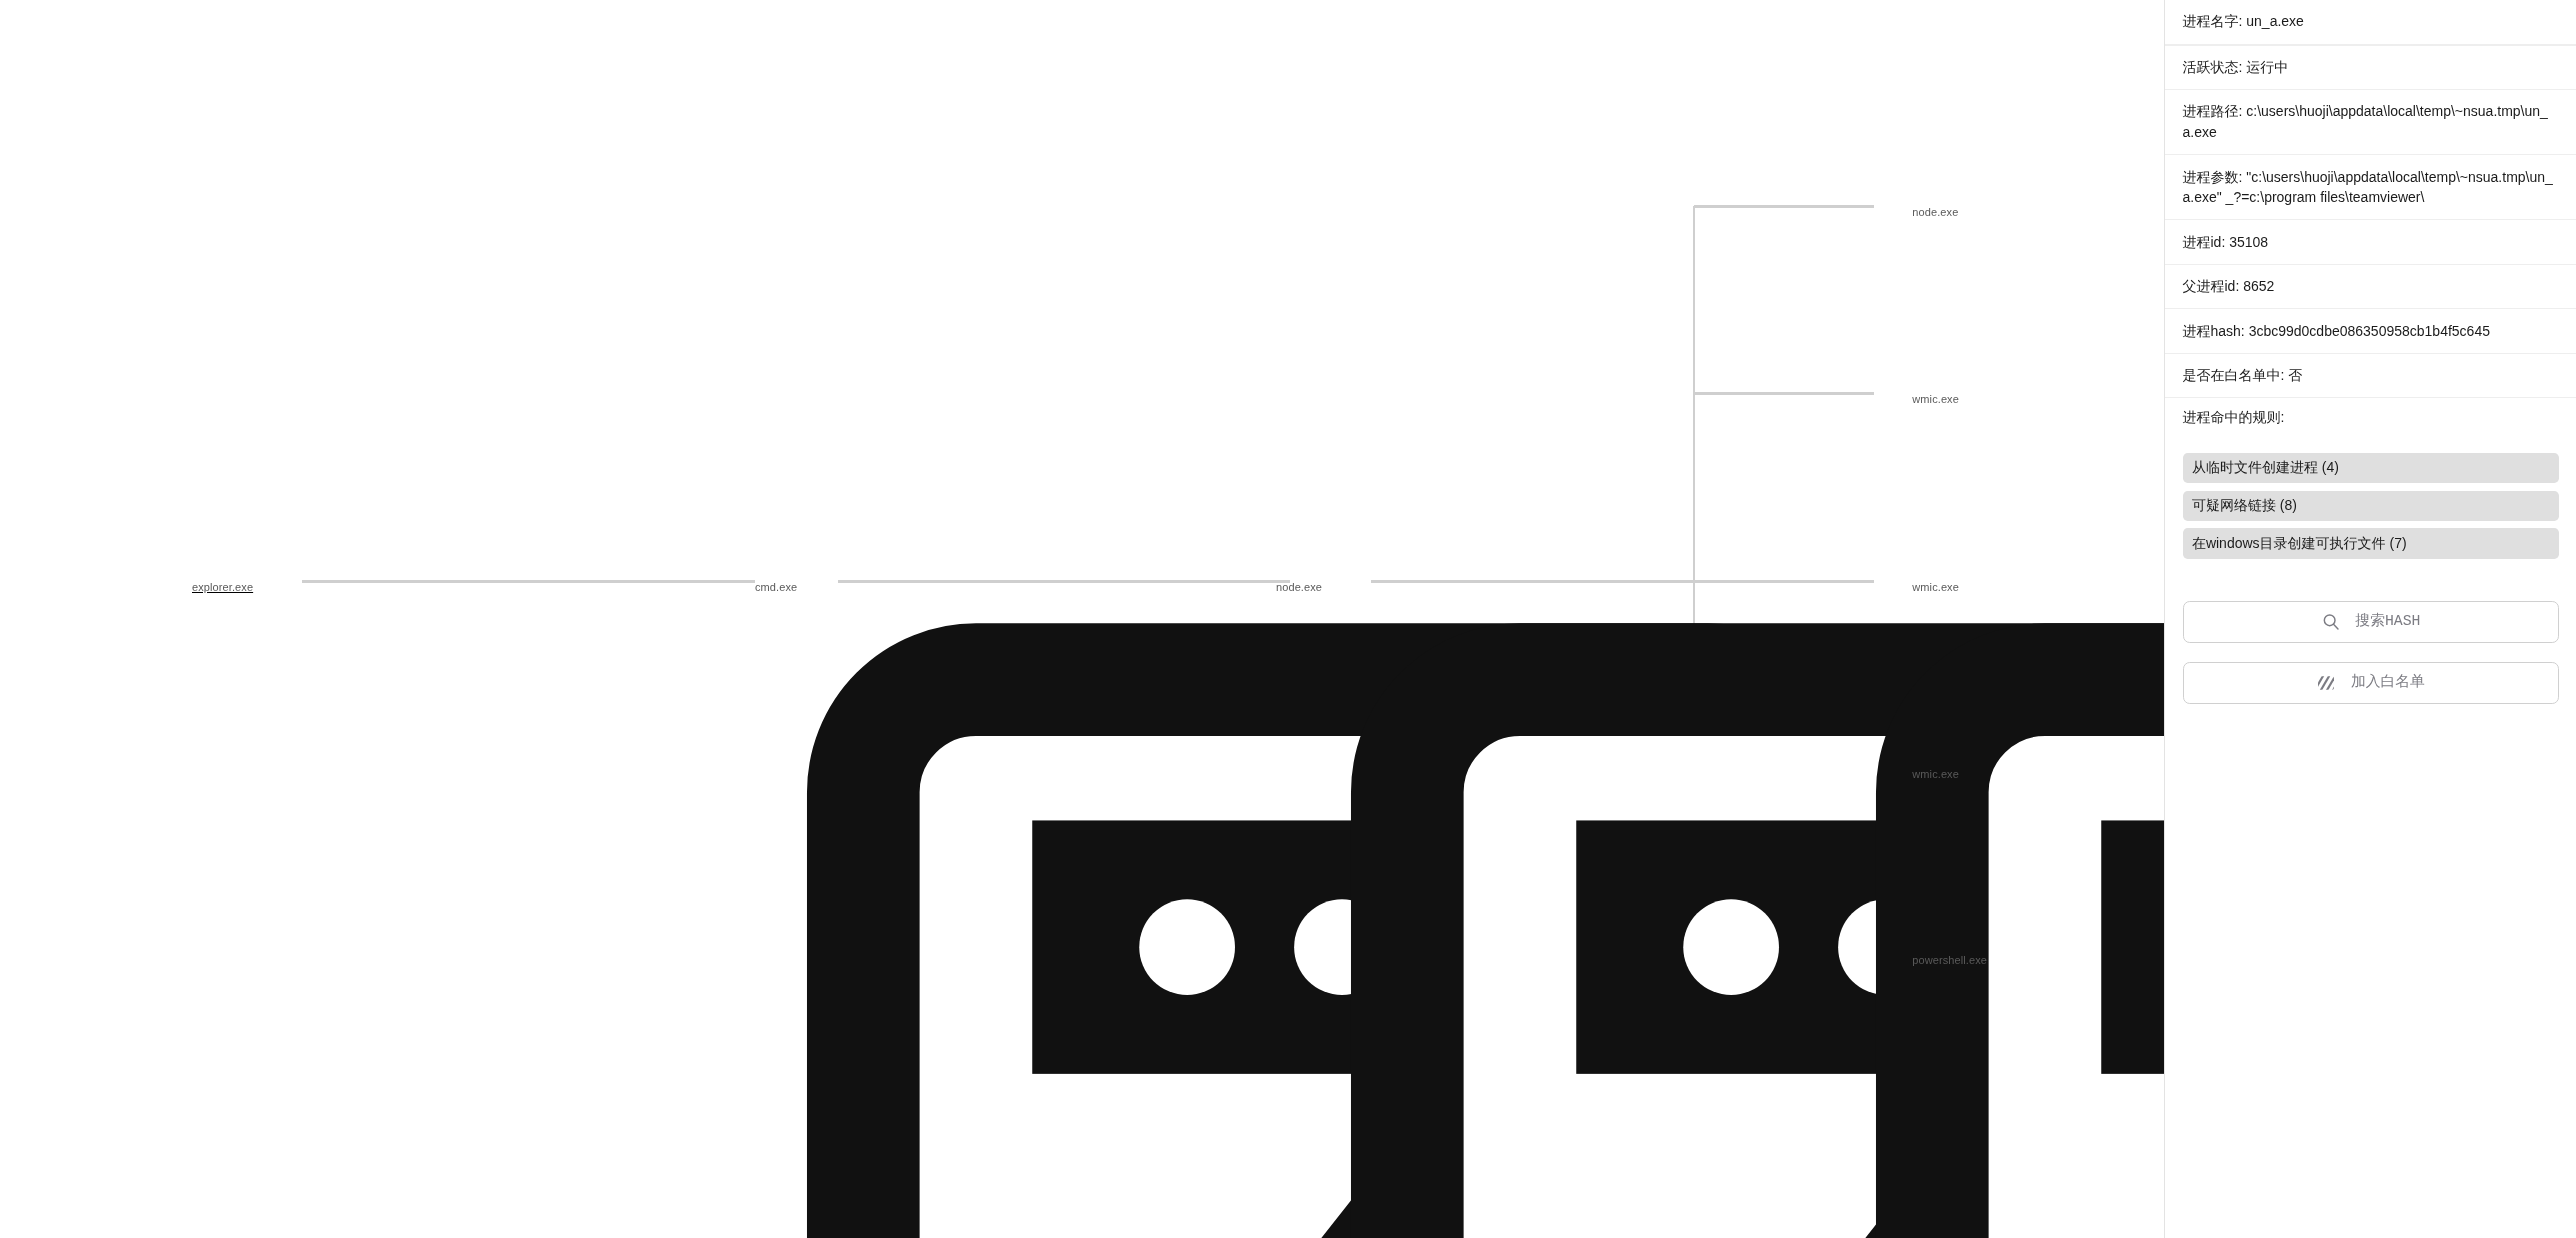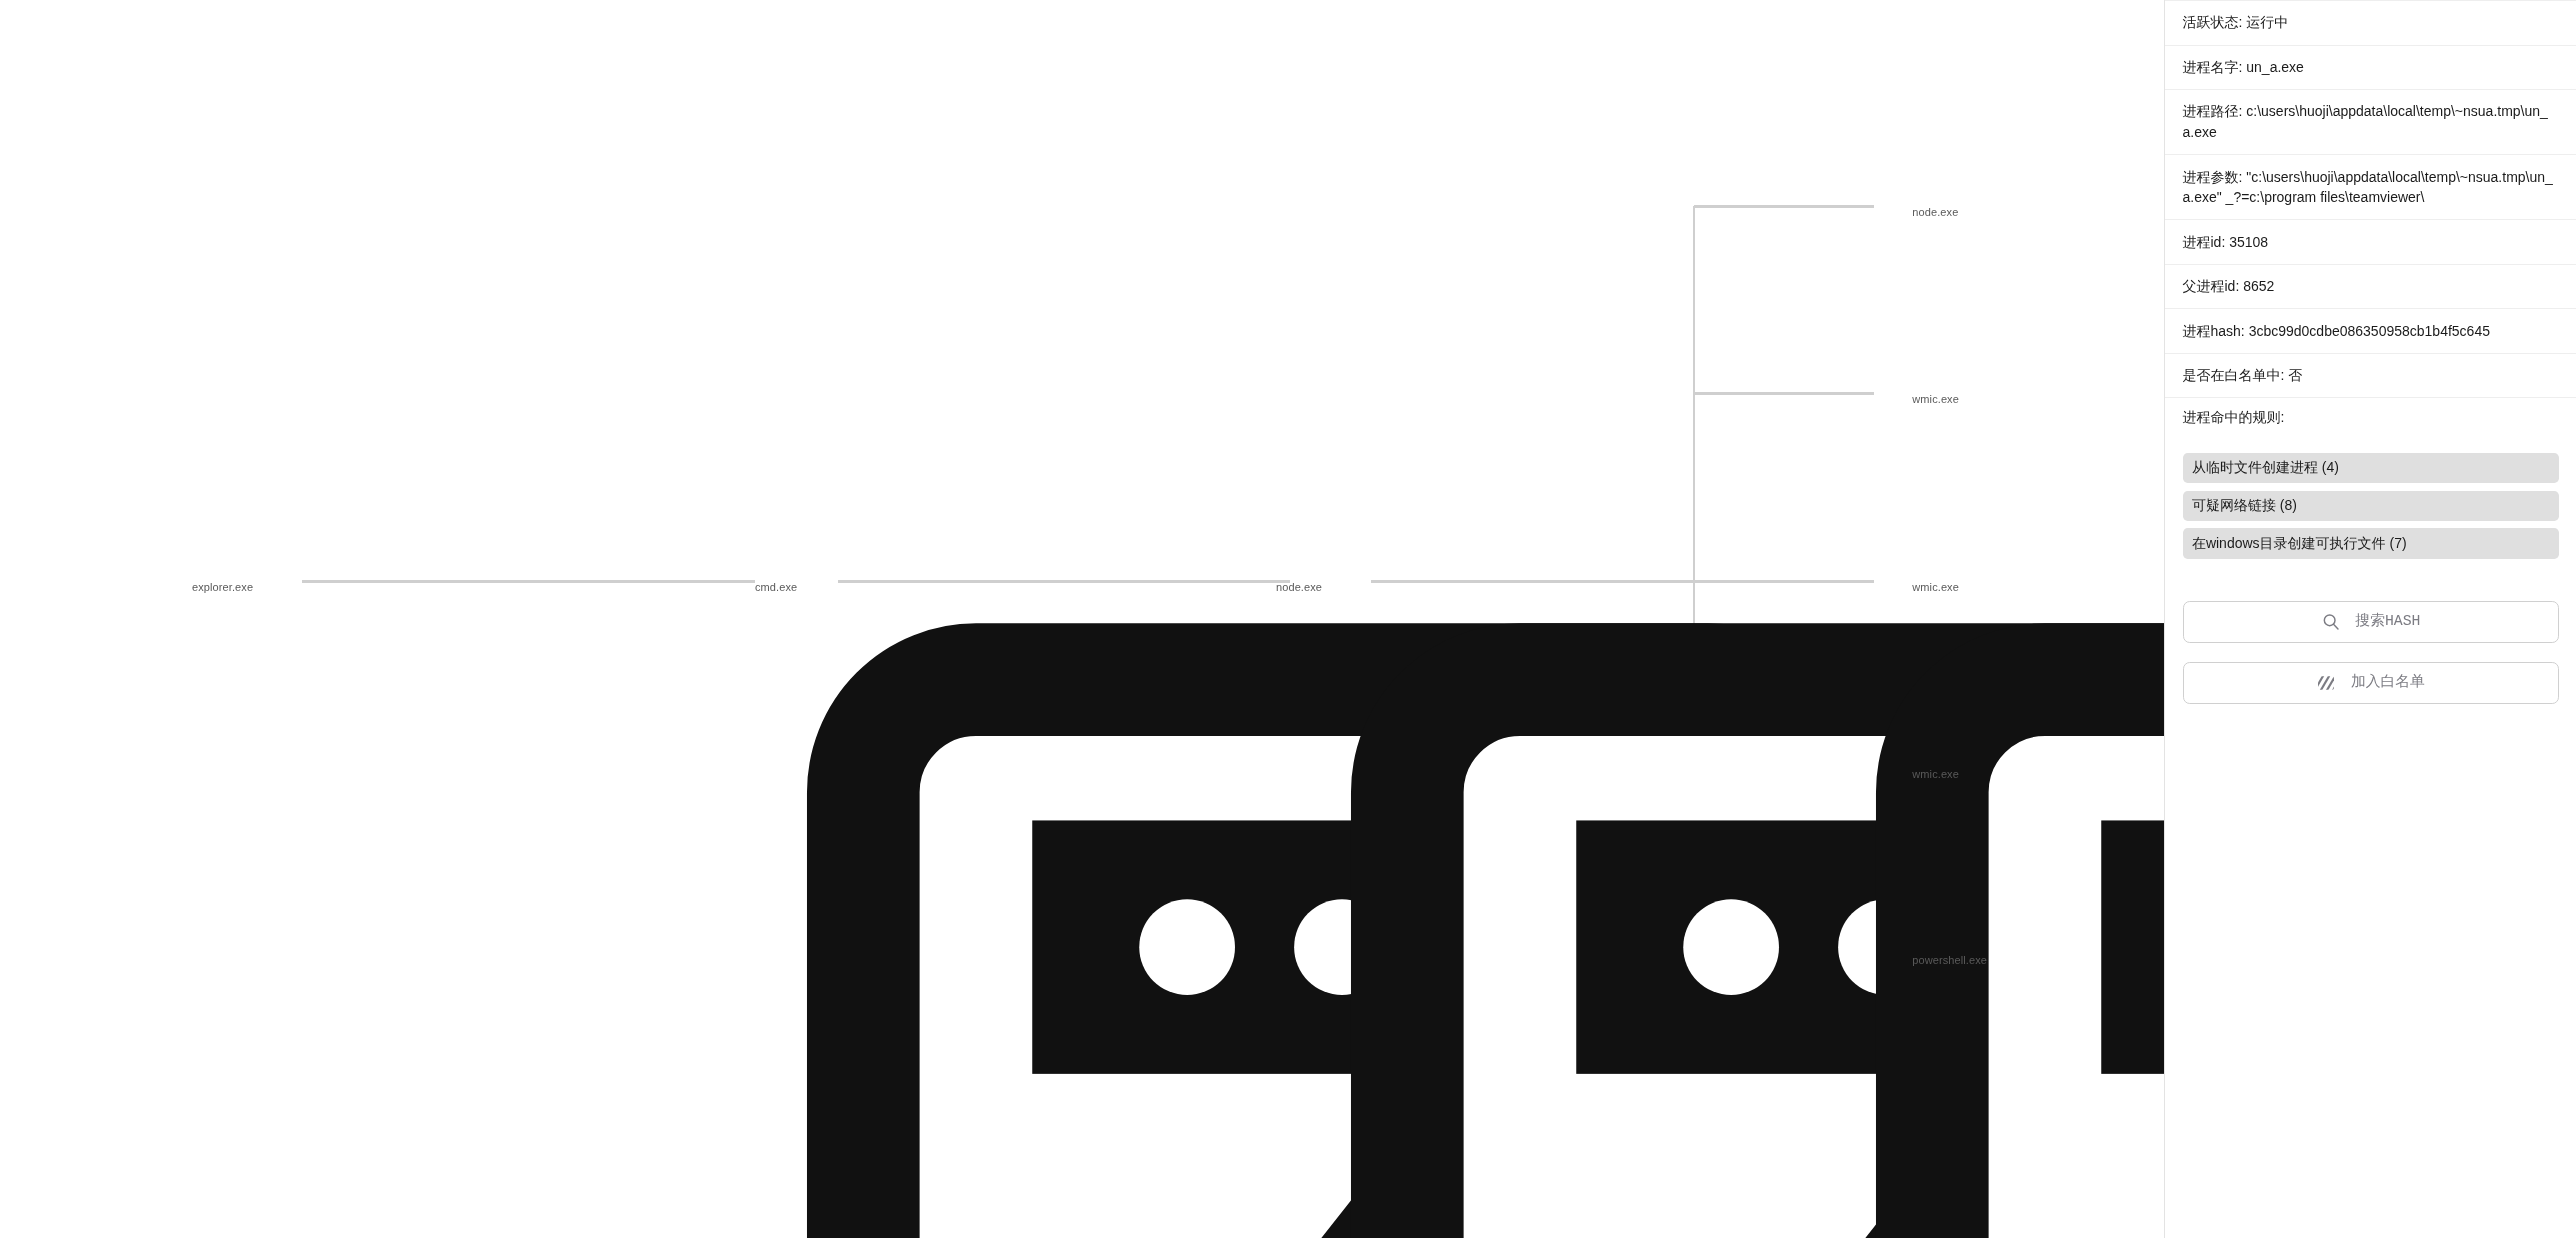--- a/index.html
+++ b/index.html
@@ -159,21 +159,21 @@
       <line x1="2522" y1="307" x2="2522" y2="1421"></line>
 
       <line x1="2522" y1="307" x2="2790" y2="307"></line>
       <line x1="2522" y1="586" x2="2790" y2="586"></line>
       <line x1="2522" y1="865" x2="2790" y2="865"></line>
       <line x1="2522" y1="1144" x2="2790" y2="1144"></line>
       <line x1="2522" y1="1421" x2="2790" y2="1421"></line>
     </g>
   </svg>
 
-  <div class="proc-node label-left" style="left:192px; top:564px;">
+  <div class="proc-node label-left" style="left:192px; top:564px;text-decoration:underline;">
     <span class="proc-label">explorer.exe</span>
     <span class="proc-icon">
       <svg viewBox="0 0 44 44" xmlns="http://www.w3.org/2000/svg">
         <rect x="5" y="4" width="34" height="36" rx="4" ry="4" fill="#ffffff" stroke="#111111" stroke-width="4"></rect>
         <rect x="11" y="9" width="22" height="9" fill="#111111"></rect>
         <circle cx="16.5" cy="13.5" r="1.7" fill="#ffffff"></circle>
         <circle cx="22" cy="13.5" r="1.7" fill="#ffffff"></circle>
         <circle cx="27.5" cy="13.5" r="1.7" fill="#ffffff"></circle>
         <polygon points="23.5,21 16,30.5 20.5,30.5 19,36.5 26.5,27 22,27" fill="#111111"></polygon>
       </svg>
@@ -275,22 +275,22 @@
         <polygon points="23.5,21 16,30.5 20.5,30.5 19,36.5 26.5,27 22,27" fill="#111111"></polygon>
       </svg>
     </span>
     <span class="proc-label">powershell.exe</span>
   </div>
 
 </div>
 
 <div id="detail-panel">
 
+  <div class="panel-row">进程名字: un_a.exe</div>
   <div class="panel-row first">活跃状态: 运行中</div>
-  <div class="panel-row">进程名字: un_a.exe</div>
   <div class="panel-row">进程路径: c:\users\huoji\appdata\local\temp\~nsua.tmp\un_a.exe</div>
   <div class="panel-row">进程参数: "c:\users\huoji\appdata\local\temp\~nsua.tmp\un_a.exe" _?=c:\program files\teamviewer\</div>
   <div class="panel-row">进程id: 35108</div>
   <div class="panel-row">父进程id: 8652</div>
   <div class="panel-row">进程hash: 3cbc99d0cdbe086350958cb1b4f5c645</div>
   <div class="panel-row">是否在白名单中: 否</div>
 
   <div class="panel-row rules-row">
     <div class="rules-title">进程命中的规则:</div>
     <span class="rule-tag">从临时文件创建进程 (4)</span>

